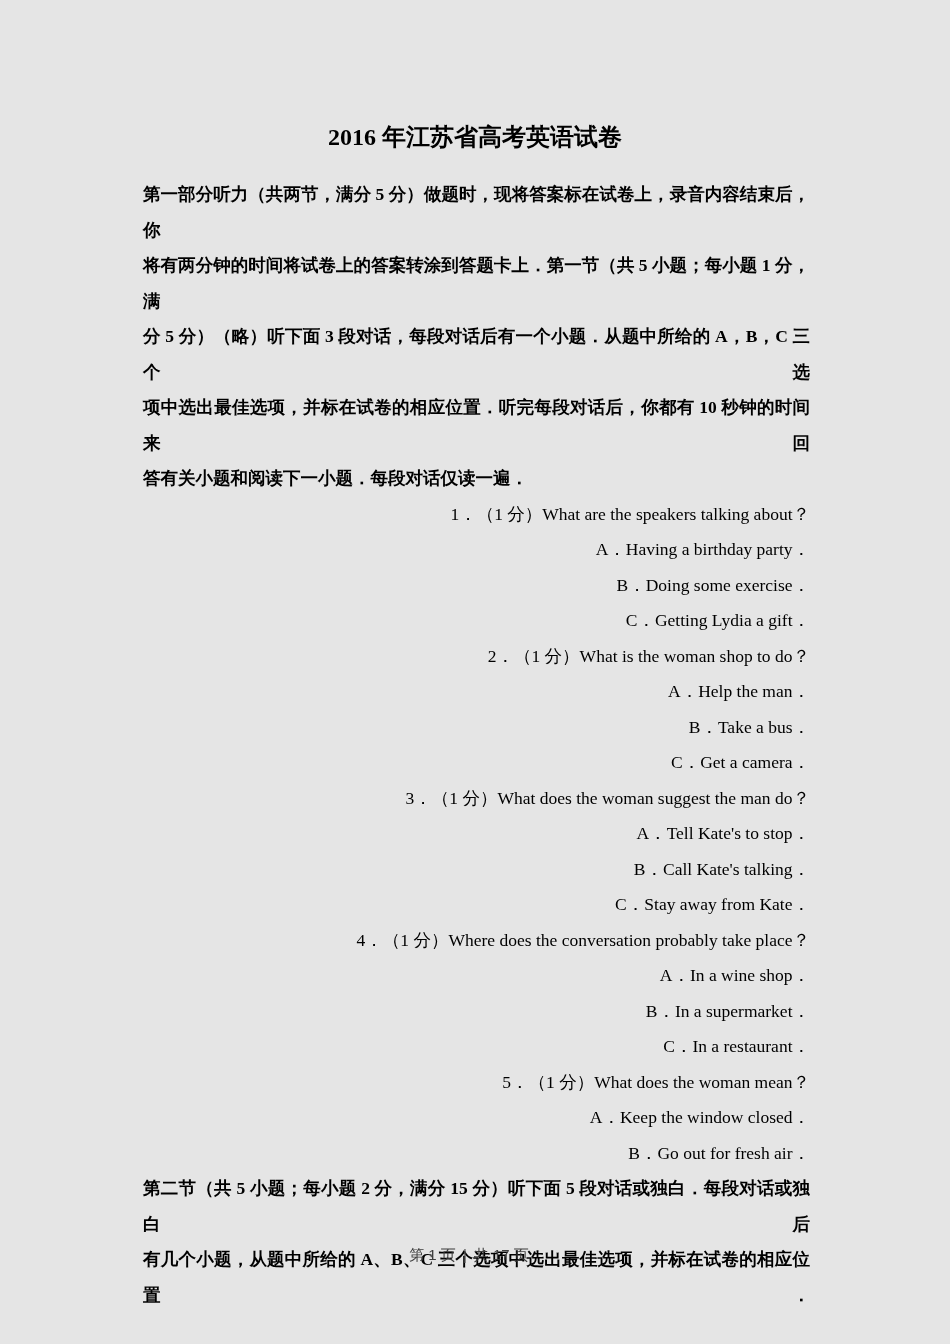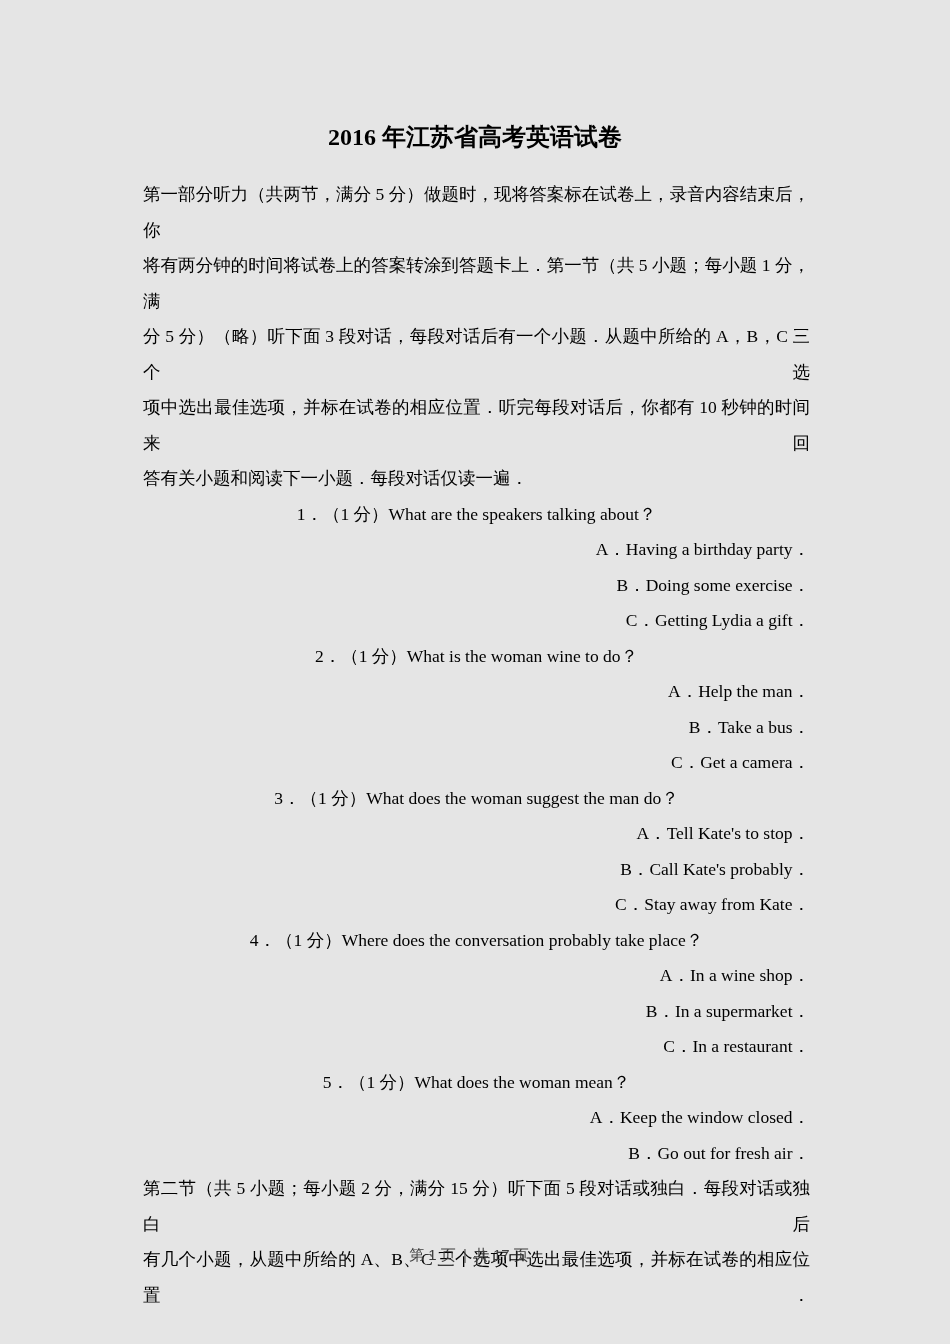--- a/index.html
+++ b/index.html
@@ -26,29 +26,29 @@
     font-family: "Liberation Serif", serif;
   }
   .content {
     width: 667px;
     margin-left: 143px;
     margin-top: 25px;
     font-size: 17.5px;
     line-height: 35.5px;
   }
   .intro .pline {
-    font-weight: normal;
+    font-weight: bold;
     text-align: justify;
     text-align-last: justify;
   }
   .intro .pline.last {
     text-align-last: left;
   }
   .q-line {
-    text-align: center;
+    text-align: right;
   }
   .opt-line {
     padding-left: 22px;
     text-align: right;
   }
   .footer {
     position: absolute;
     left: 0;
     right: 12px;
     top: 1245px;
@@ -84,33 +84,33 @@
       <div class="q-line">
         <span>1．</span><span>（1 分）</span><span>What are the speakers talking about？</span>
       </div>
       <div class="opt-line"><span>A．</span><span>Having a birthday party．</span></div>
       <div class="opt-line"><span>B．</span><span>Doing some exercise．</span></div>
       <div class="opt-line"><span>C．</span><span>Getting Lydia a gift．</span></div>
     </div>
 
     <div class="question">
       <div class="q-line">
-        <span>2．</span><span>（1 分）</span><span>What is the woman wine to do？</span>
+        <span>2．</span><span>（1 分）</span><span>What is the woman shop to do？</span>
       </div>
       <div class="opt-line"><span>A．</span><span>Help the man．</span></div>
       <div class="opt-line"><span>B．</span><span>Take a bus．</span></div>
       <div class="opt-line"><span>C．</span><span>Get a camera．</span></div>
     </div>
 
     <div class="question">
       <div class="q-line">
         <span>3．</span><span>（1 分）</span><span>What does the woman suggest the man do？</span>
       </div>
       <div class="opt-line"><span>A．</span><span>Tell Kate's to stop．</span></div>
-      <div class="opt-line"><span>B．</span><span>Call Kate's probably．</span></div>
+      <div class="opt-line"><span>B．</span><span>Call Kate's talking．</span></div>
       <div class="opt-line"><span>C．</span><span>Stay away from Kate．</span></div>
     </div>
 
     <div class="question">
       <div class="q-line">
         <span>4．</span><span>（1 分）</span><span>Where does the conversation probably take place？</span>
       </div>
       <div class="opt-line"><span>A．</span><span>In a wine shop．</span></div>
       <div class="opt-line"><span>B．</span><span>In a supermarket．</span></div>
       <div class="opt-line"><span>C．</span><span>In a restaurant．</span></div>

